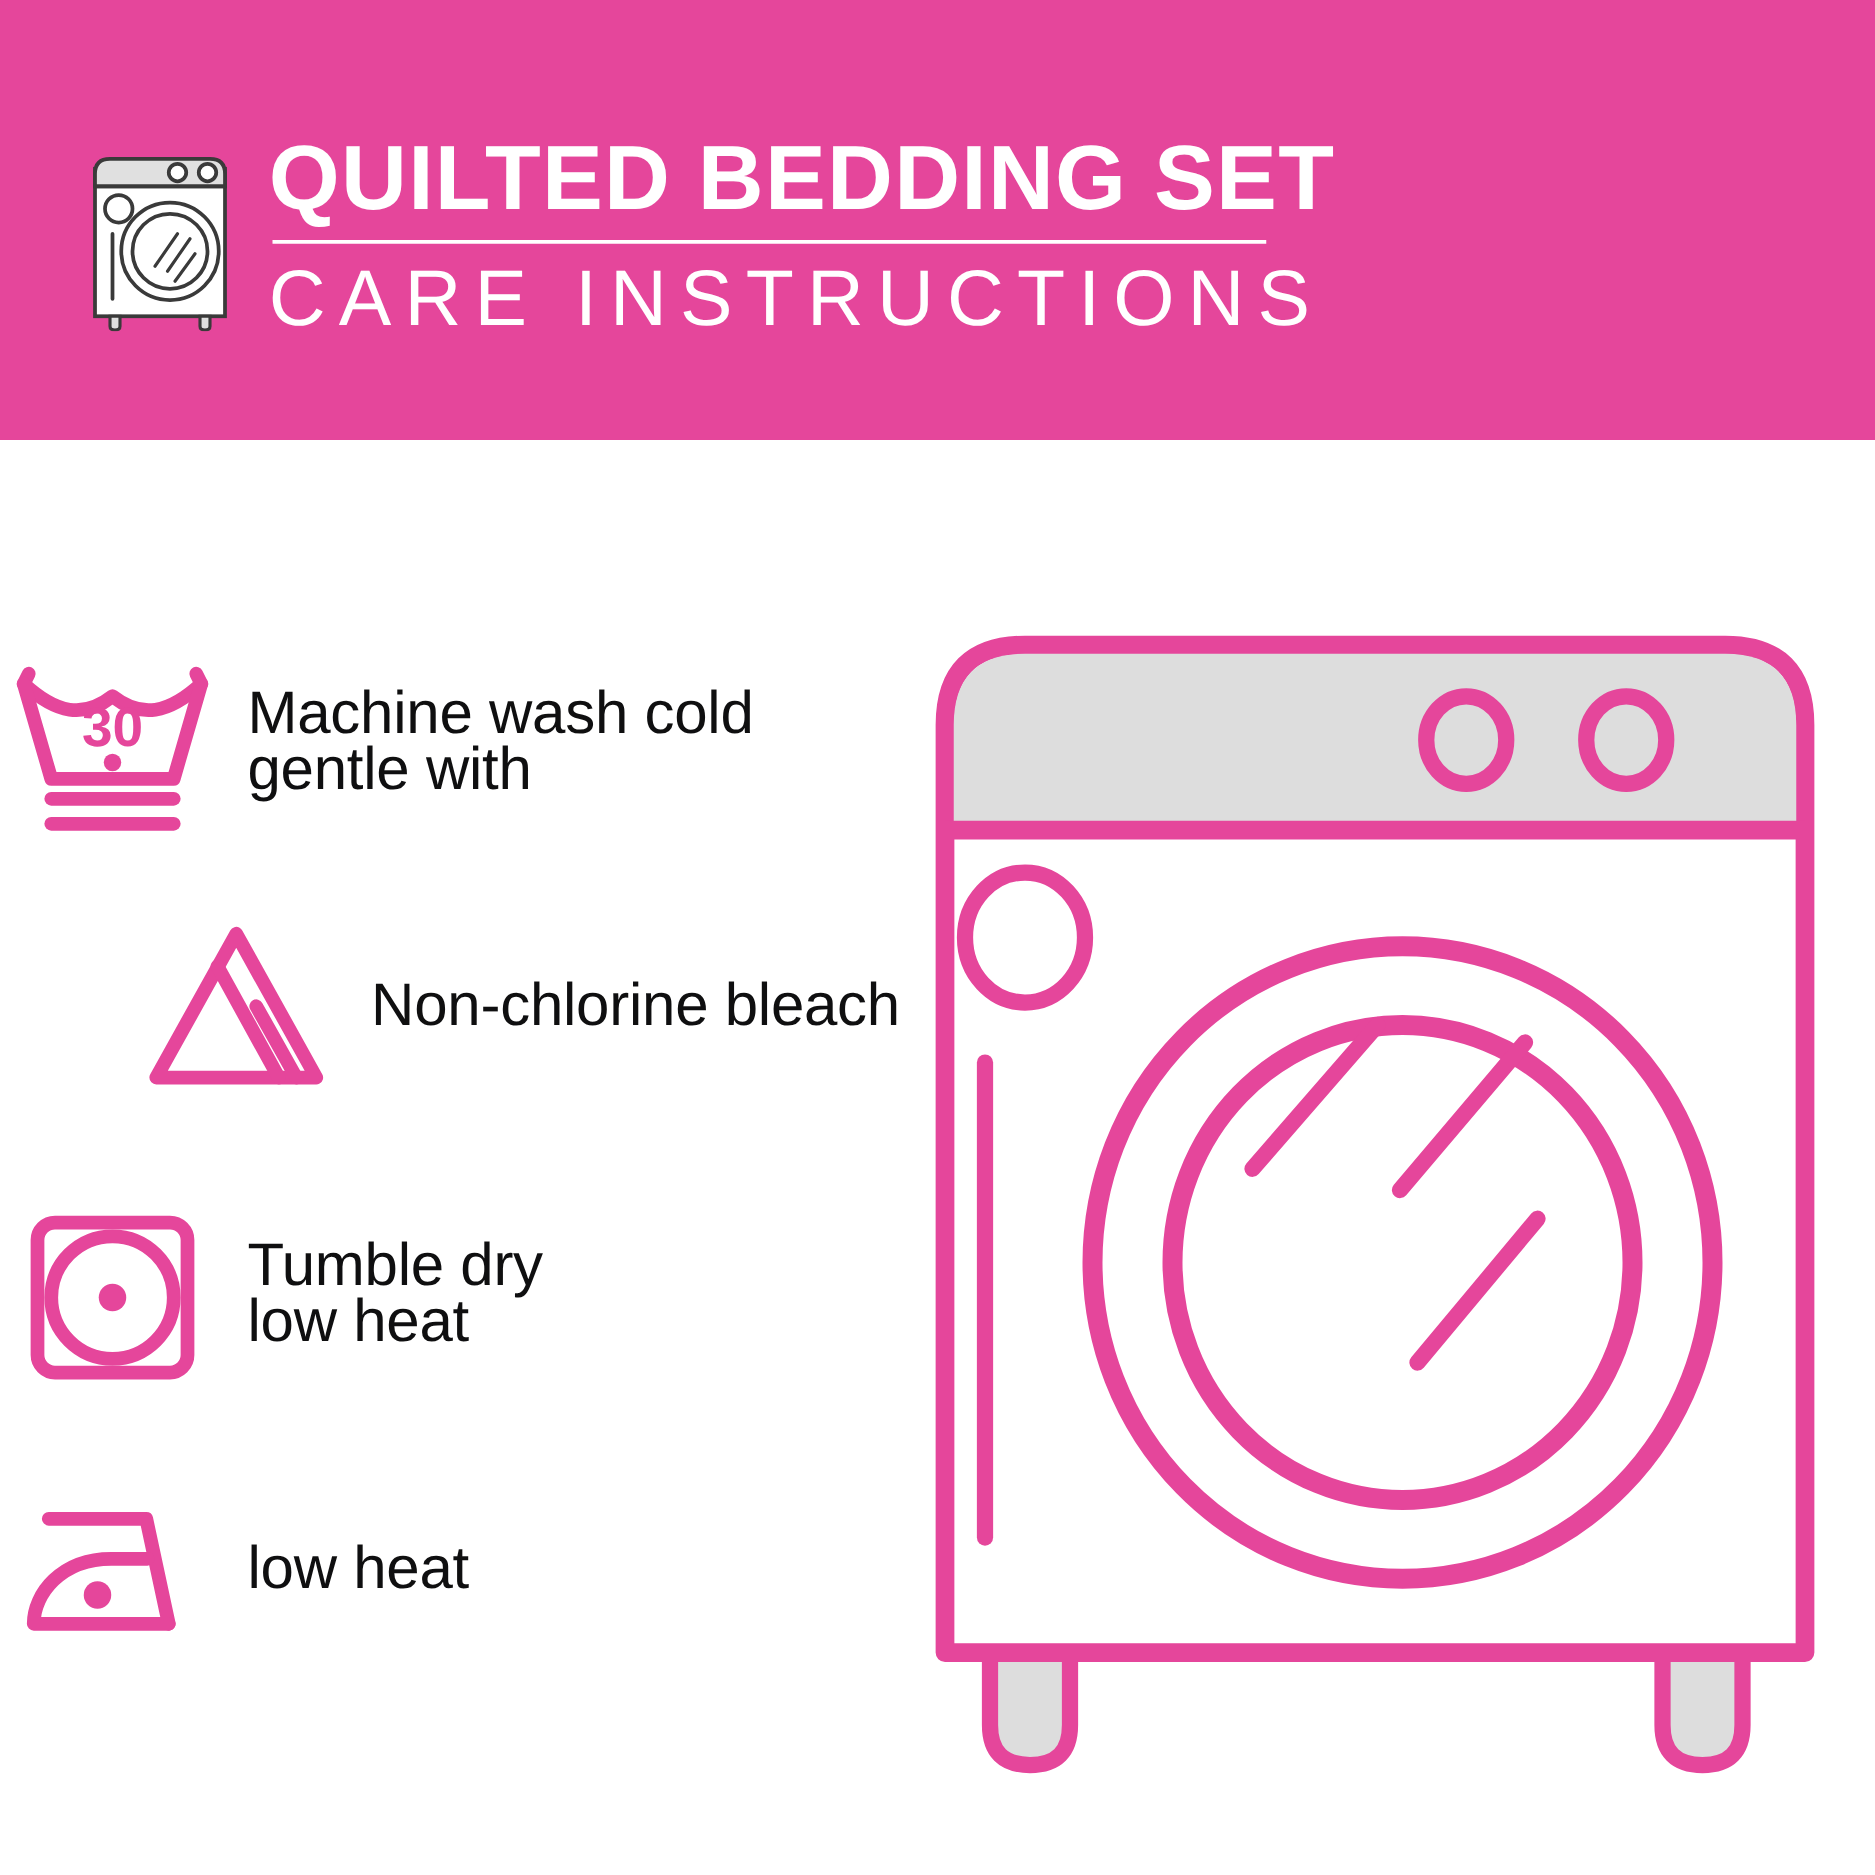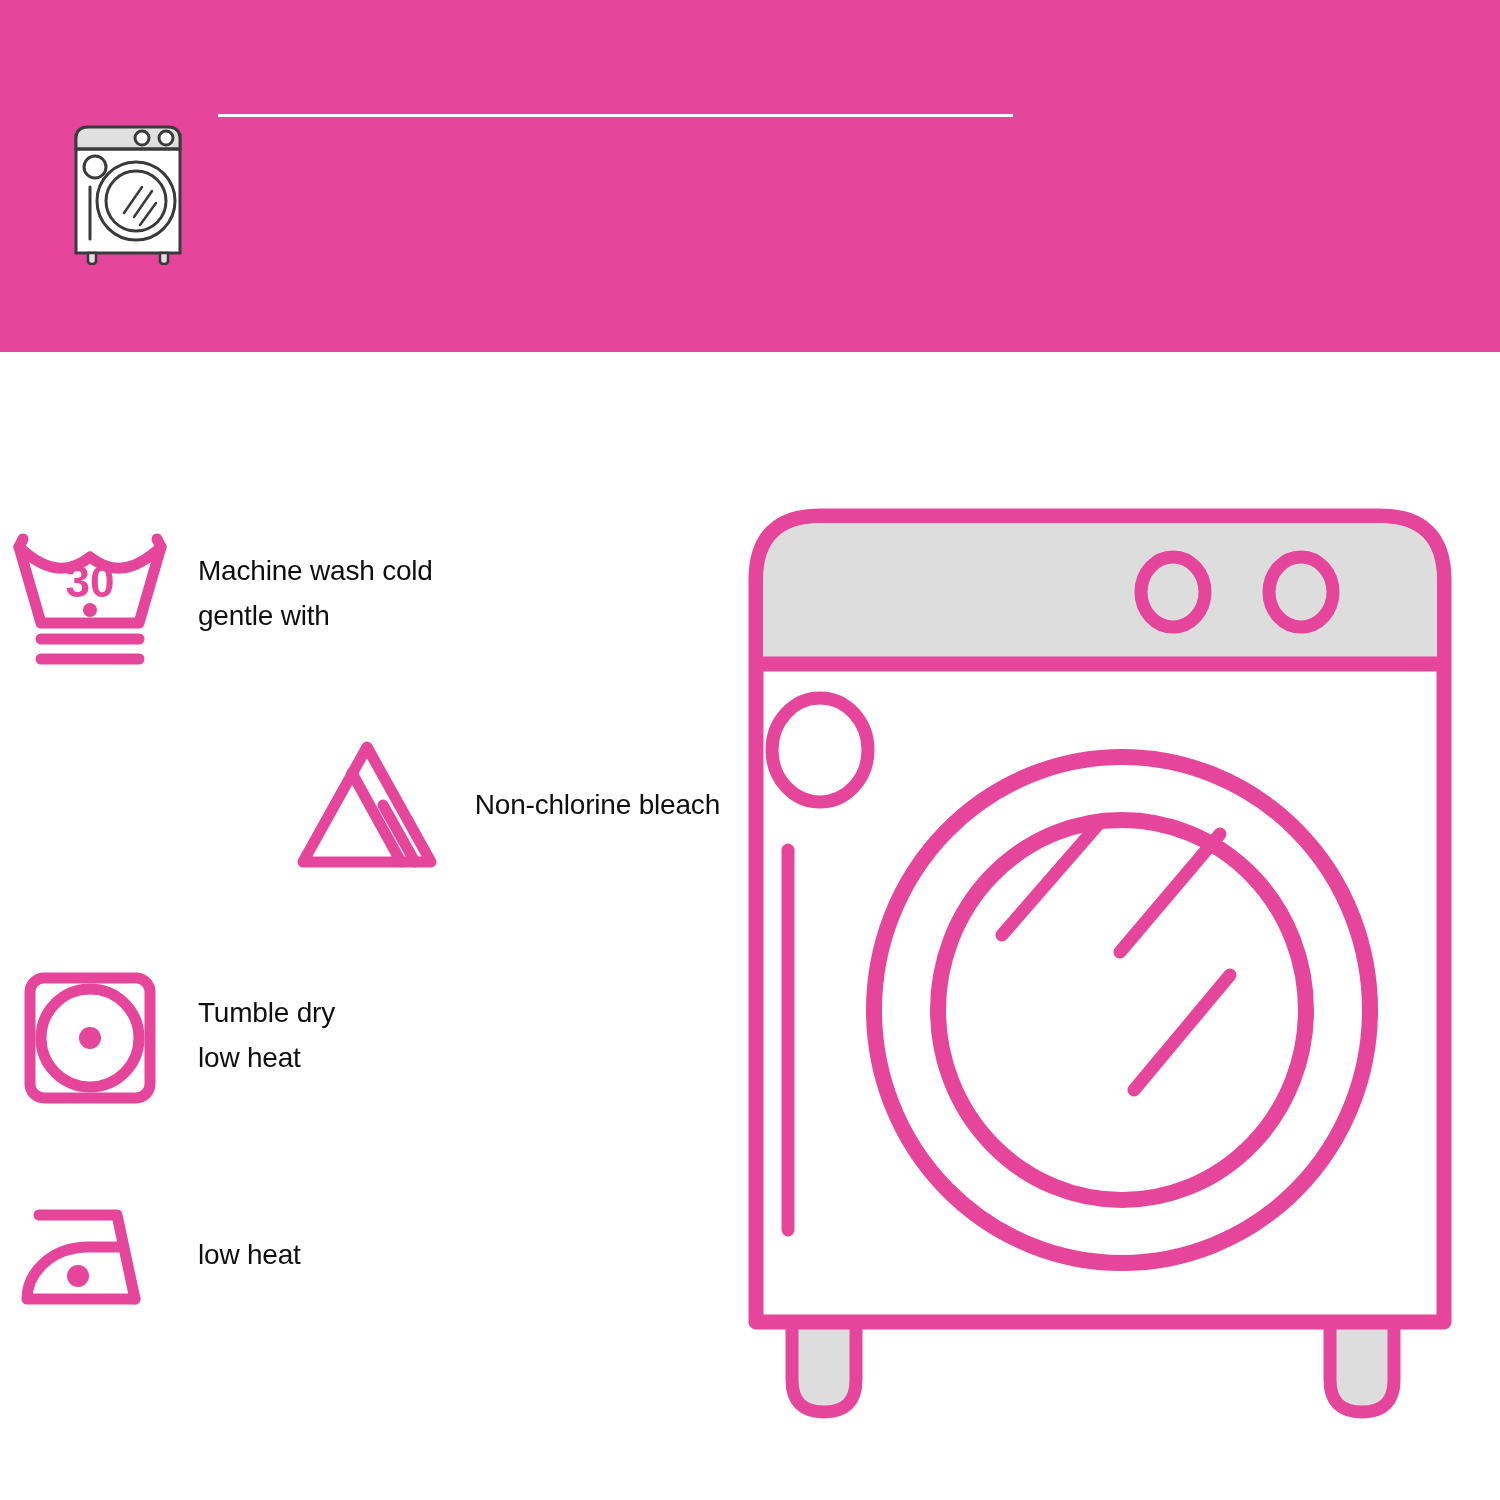--- a/index.html
+++ b/index.html
@@ -103,21 +103,21 @@
     width: 180px;
     min-width: 180px;
     height: 165px;
     display: flex;
     align-items: center;
     justify-content: center;
   }
 
   .care-text {
     font-family: "Liberation Sans", sans-serif;
-    font-size: 28px;
+    font-size: 48px;
     line-height: 45px;
     color: #0f0f10;
     letter-spacing: -0.2px;
     padding-left: 18px;
   }
   .care-text .ln { display: block; white-space: nowrap; }
 
   
   .machine-art {
     position: absolute;
@@ -154,21 +154,23 @@
         <line x1="62" y1="108" x2="80" y2="82" stroke="#3a3a3a" stroke-width="2.5" stroke-linecap="round"></line>
         <line x1="72" y1="112" x2="90" y2="86" stroke="#3a3a3a" stroke-width="2.5" stroke-linecap="round"></line>
         <line x1="78" y1="120" x2="94" y2="98" stroke="#3a3a3a" stroke-width="2.5" stroke-linecap="round"></line>
 
         <path d="M26 148 L26 156 Q26 159 30 159 Q34 159 34 156 L34 148 Z" fill="#e0e0e0" stroke="#3a3a3a" stroke-width="2.5"></path>
         <path d="M98 148 L98 156 Q98 159 102 159 Q106 159 106 156 L106 148 Z" fill="#e0e0e0" stroke="#3a3a3a" stroke-width="2.5"></path>
       </svg>
     </div>
 
     <div class="header-text-block">
+      <div class="header-title">QUILTED BEDDING SET</div>
       <div class="header-divider"></div>
+      <div class="header-subtitle">CARE INSTRUCTIONS</div>
     </div>
 
   </div>
 
   <div class="care-list">
 
     <div class="care-row care-row-0">
       <div class="care-symbol">
         <svg viewBox="0 0 170 160" width="170" height="160">
 

